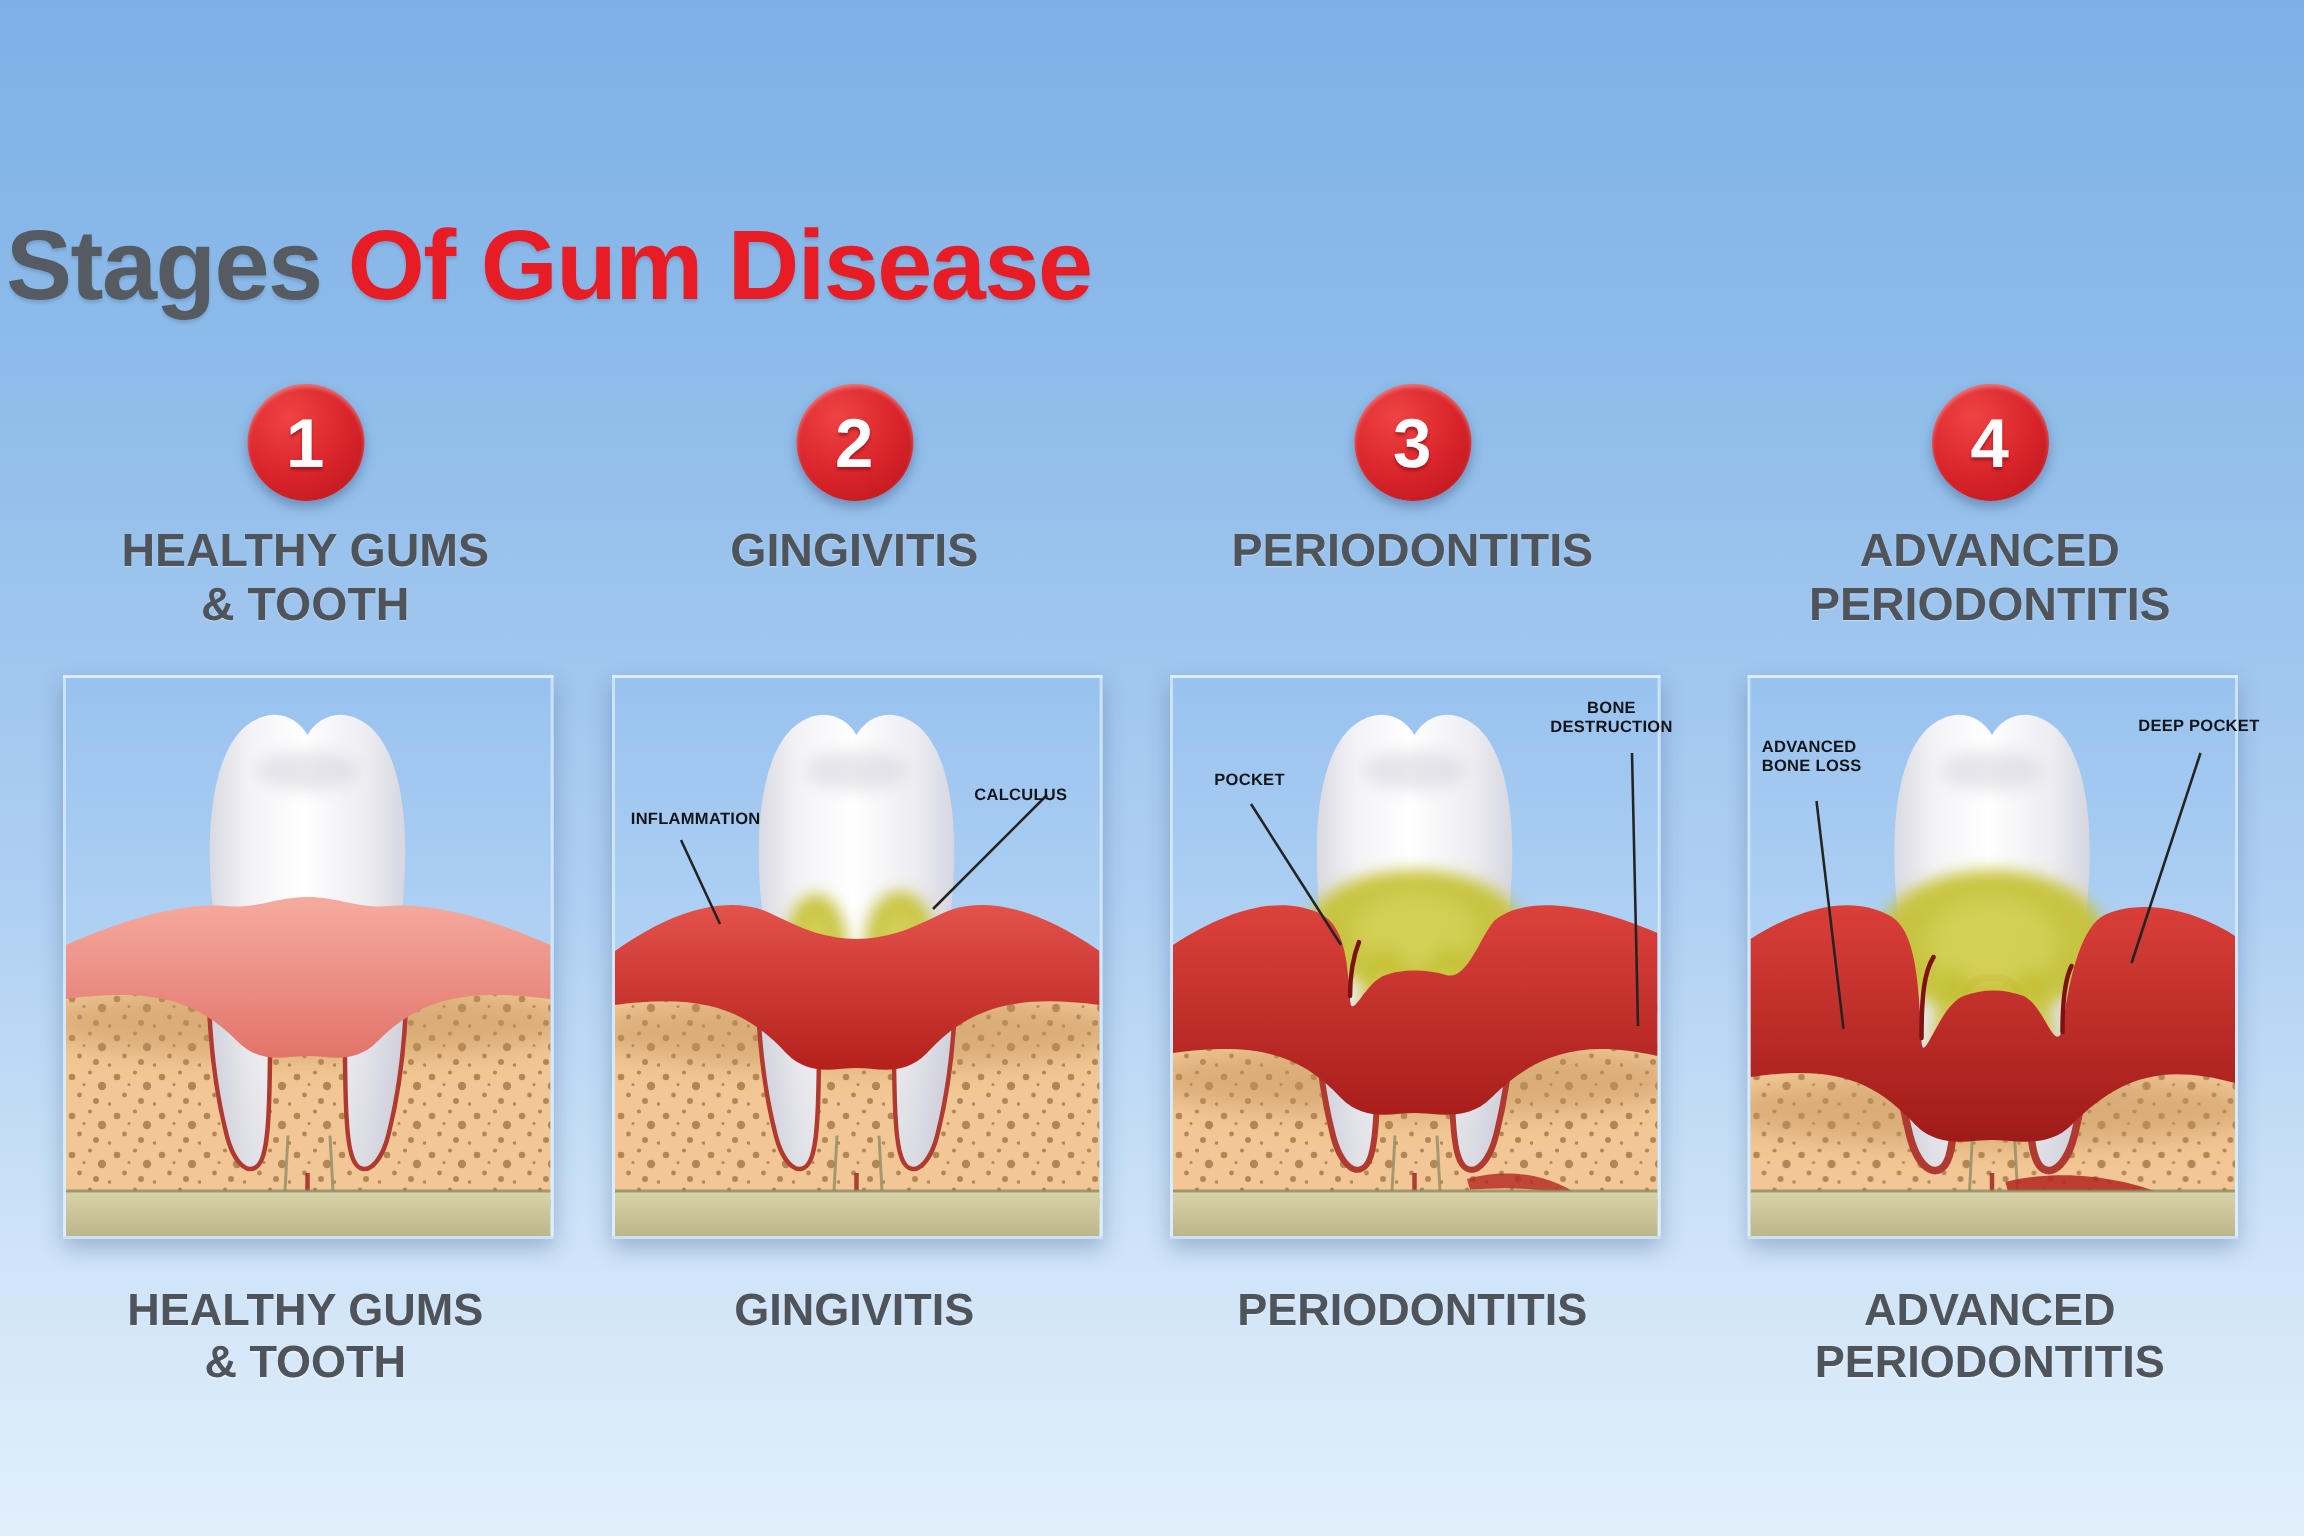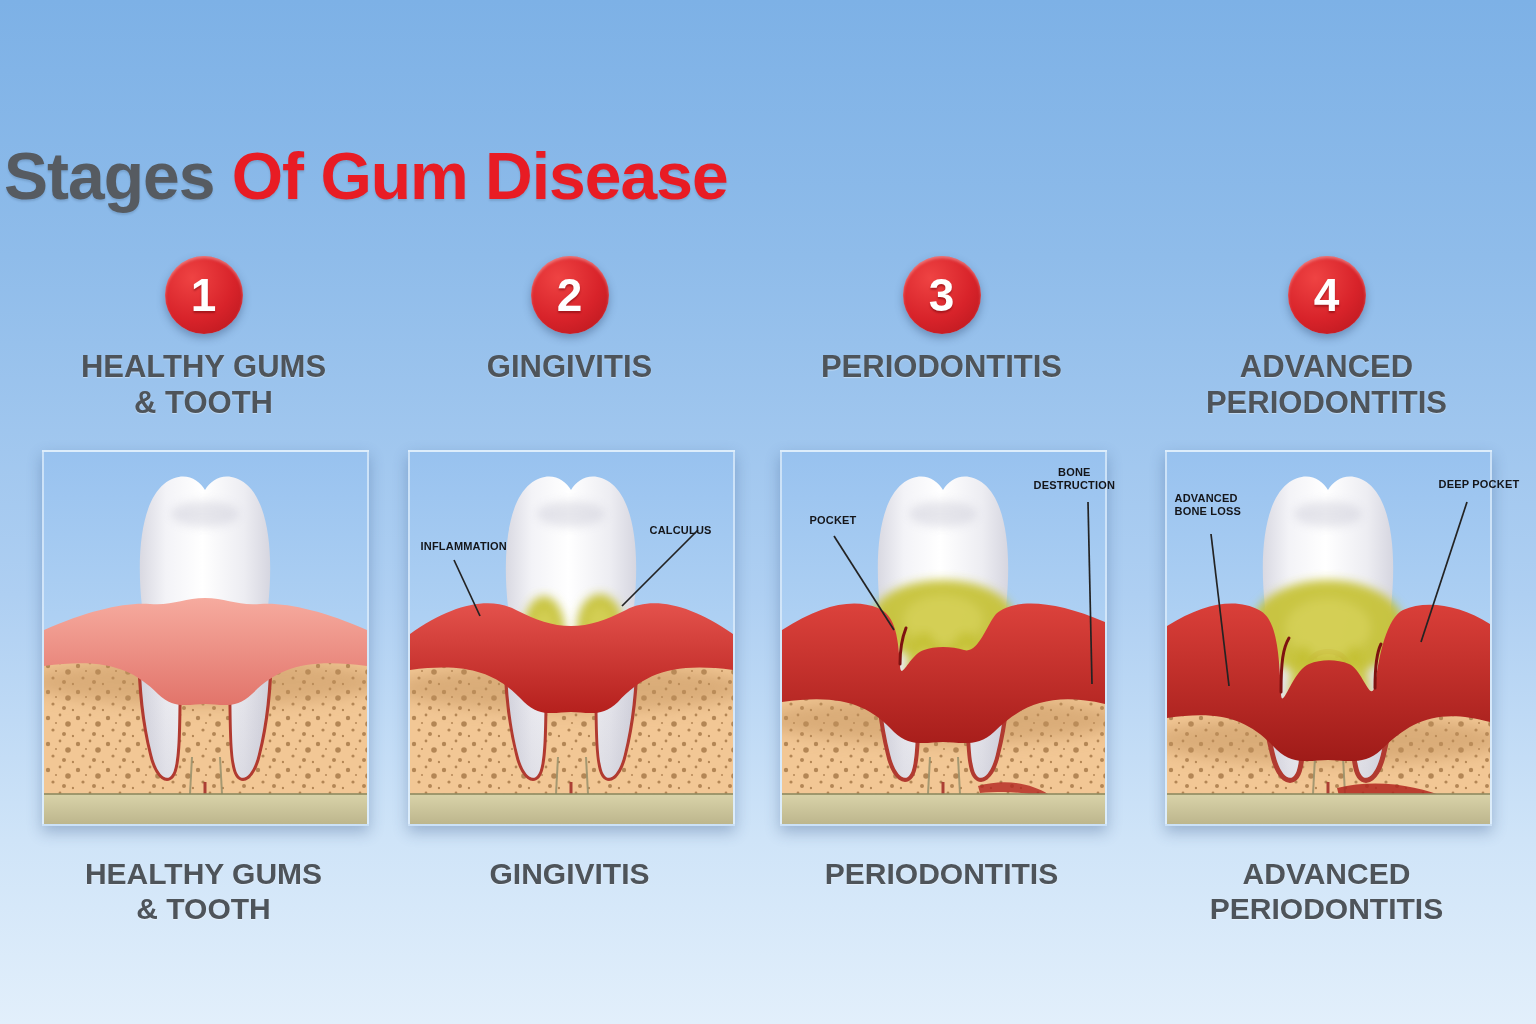--- a/index.html
+++ b/index.html
@@ -378,19 +378,19 @@
             <path d="M114,240 C114,210 116,196 122,186" fill="none" stroke="#7e1210" stroke-width="3" stroke-linecap="round"></path>
             <path d="M208,236 C208,214 210,200 214,192" fill="none" stroke="#7e1210" stroke-width="3" stroke-linecap="round"></path>
             <path d="M170,336 C210,326 252,334 280,346 L280,351 C248,342 210,344 172,344 Z" fill="#b3261f" opacity="0.85"></path>
             <rect x="0" y="342" width="323" height="30" fill="url(#band3)"></rect>
             <line x1="0" y1="342" x2="323" y2="342" stroke="#8f8a60" stroke-width="2" opacity=".8"></line>
             <line x1="44" y1="82" x2="62" y2="234" stroke="#232323" stroke-width="1.7"></line>
             <line x1="300" y1="50" x2="254" y2="190" stroke="#232323" stroke-width="1.7"></line>
           </svg>
           <div class="callout" style="left: 8px; top: 40px; text-align: left;">ADVANCED
 BONE LOSS</div>
-          <div class="callout" style="left: 272px; top: 26px; text-align: center;">DEEP POCKET</div>
+          <div class="callout" style="left: 259px; top: 26px; text-align: center;">DEEP POCKET</div>
         </div>
     <div class="caption">ADVANCED
 PERIODONTITIS</div>
   </div>
 </div>
 </div>
 
 </body></html>

